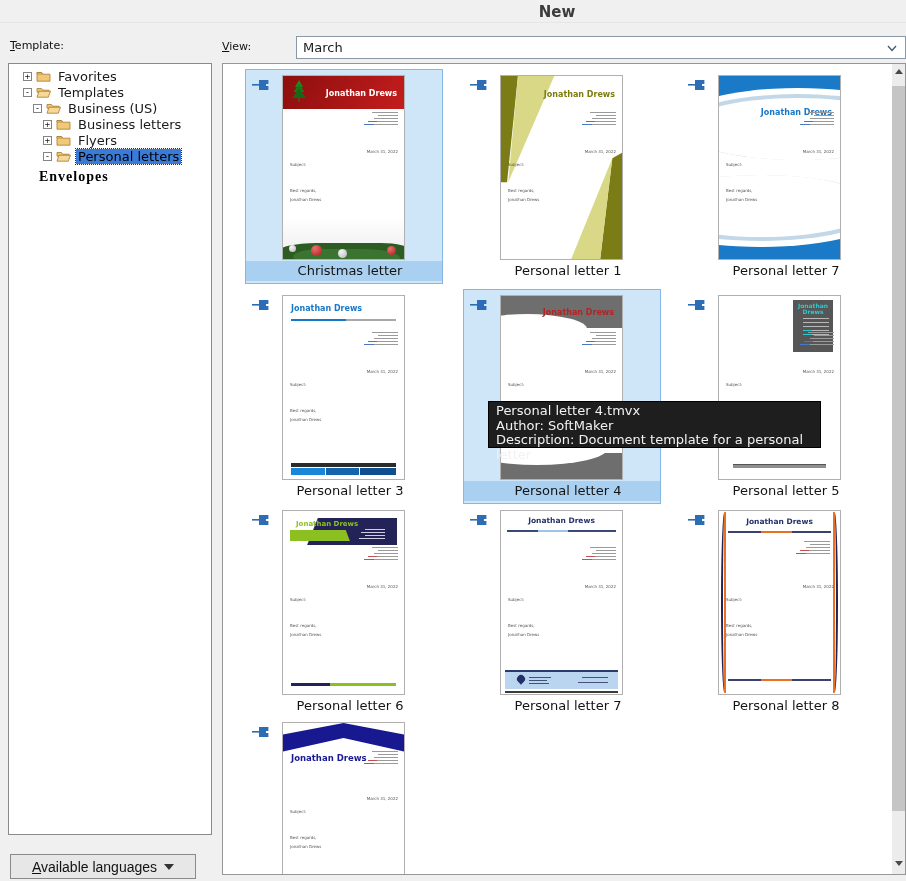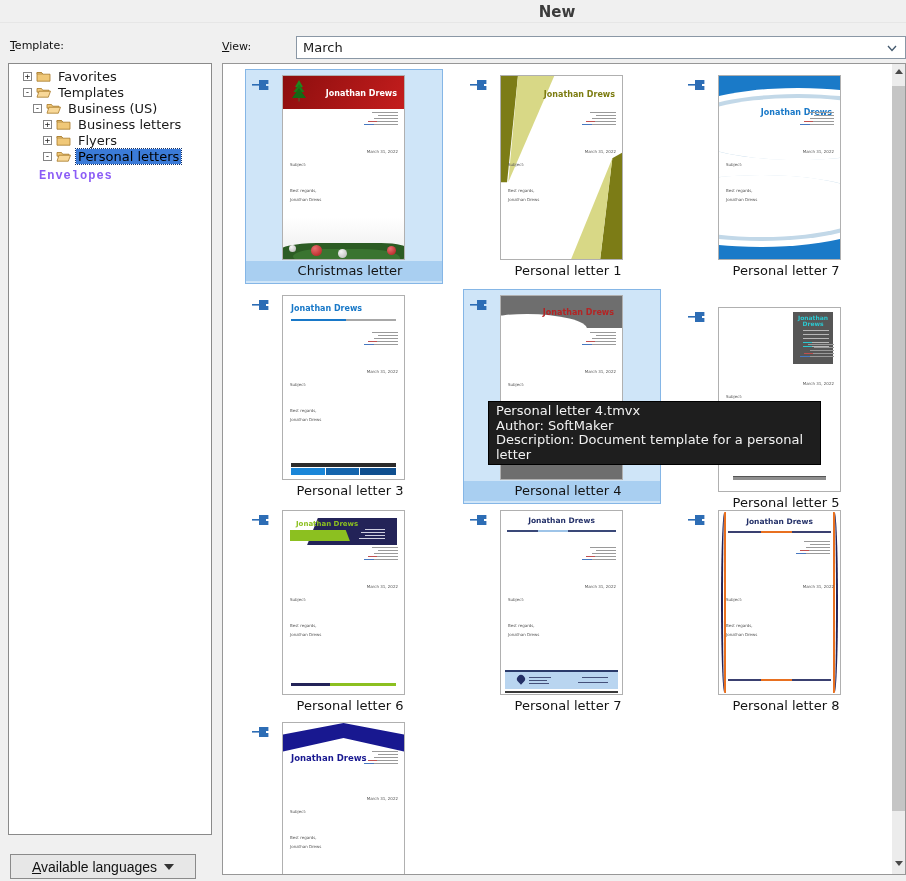--- a/index.html
+++ b/index.html
@@ -17,22 +17,22 @@
   .tree-panel { position:absolute; left:8px; top:63px; width:204px; height:772px;
                 background:#fff; border:1px solid #8a8a8a; padding-top:4px; overflow:hidden; }
   .trow { position:relative; display:flex; align-items:center; height:16px; font-size:13px; white-space:nowrap; }
   .ebox { display:inline-flex; align-items:center; justify-content:center;
           width:9px; height:9px; border:1px solid #848484; background:#fff;
           font-size:9px; line-height:8px; color:#222; margin-right:4px; flex:0 0 auto;
           font-family:"DejaVu Sans Mono",monospace; }
   .folder { margin-right:5px; flex:0 0 auto; }
   .tlbl { padding:0 2px; }
   .tlbl.selected { background:#3b7bd8; color:#000; outline:1px dotted #10306a; }
-  .envelopes { position:absolute; left:30px; top:105px; font-family:Liberation Mono, monospace;
-               font-weight:bold; font-size:12px; color:#8b5cf6; letter-spacing:1px; }
+  .envelopes { position:absolute; left:30px; top:105px; font-family:Liberation Serif, serif;
+               font-weight:bold; font-size:14px; color:#000000; letter-spacing:1px; }
 
   .lang-btn { position:absolute; left:10px; top:854px; width:186px; height:25px;
               background:#e7e7e7; border:1px solid #8a8a8a; font-size:14px; color:#111;
               display:flex; align-items:center; justify-content:center; gap:7px; cursor:default; }
   .lang-arrow { width:0; height:0; border-left:5px solid transparent; border-right:5px solid transparent;
                 border-top:6px solid #333; display:inline-block; }
 
   
   .view-combo { position:absolute; left:296px; top:36px; width:610px; height:23px; background:#fff;
                 border:1px solid #8a97a5; font-size:13px; display:flex; align-items:center;
@@ -166,21 +166,21 @@
                  background:linear-gradient(90deg,#3a4070 32%,#e87020 32% 62%,#3a4070 62%); }
   .t-p8 .addr { top:30px; right:10px; }
 
   
   .t-p9 .hdr { position:absolute; top:0; left:0; right:0; height:30px; background:#181890;
                clip-path:polygon(0 38%,50% 0,100% 38%,100% 95%,50% 50%,0 95%); }
   .t-p9 .lname { top:30px; left:8px; color:#181890; font-size:8.5px; }
   .t-p9 .addr { top:28px; }
 
   
-  .tooltip { position:absolute; left:487px; top:401px; width:333px; height:64px; background:#1e1e1e;
+  .tooltip { position:absolute; left:487px; top:401px; width:333px; height:47px; background:#1e1e1e;
              color:#f2f2f2; font-size:13px; line-height:14.5px; padding:2px 7px; z-index:50;
              border:1px solid #000; }
 </style>
 </head>
 <body>
 
 <div class="app">
 
   <div class="dlg-title">New</div>
   <div class="hdr-sep"></div>
@@ -416,21 +416,21 @@
   <span class="ldate">March 31, 2022</span>
   <span class="lsubject">Subject:</span>
   <span class="lregards">Best regards,</span>
   <span class="lsig">Jonathan Drews</span>
 </span>
         <div class="ftr"></div><div class="ftr-cut"></div>
       </div>
       <div class="tlabel">Personal letter 4</div>
     </div>
 
-    <div class="tile" style="left:459px;top:238px;text-decoration:underline;">
+    <div class="tile" style="left:459px;top:226px;text-decoration:underline;">
 
   <svg class="pin" width="17" height="12" viewBox="0 0 17 12">
     <rect x="0" y="5" width="8" height="1.6" fill="#2d6db5"></rect>
     <rect x="7" y="1" width="7" height="10" fill="#2d6db5"></rect>
     <rect x="14" y="1" width="2.4" height="4" fill="#2d6db5"></rect>
     <rect x="14" y="7" width="2.4" height="4" fill="#2d6db5"></rect>
   </svg>
 
       <div class="thumb t-p5">
         <div class="box">

